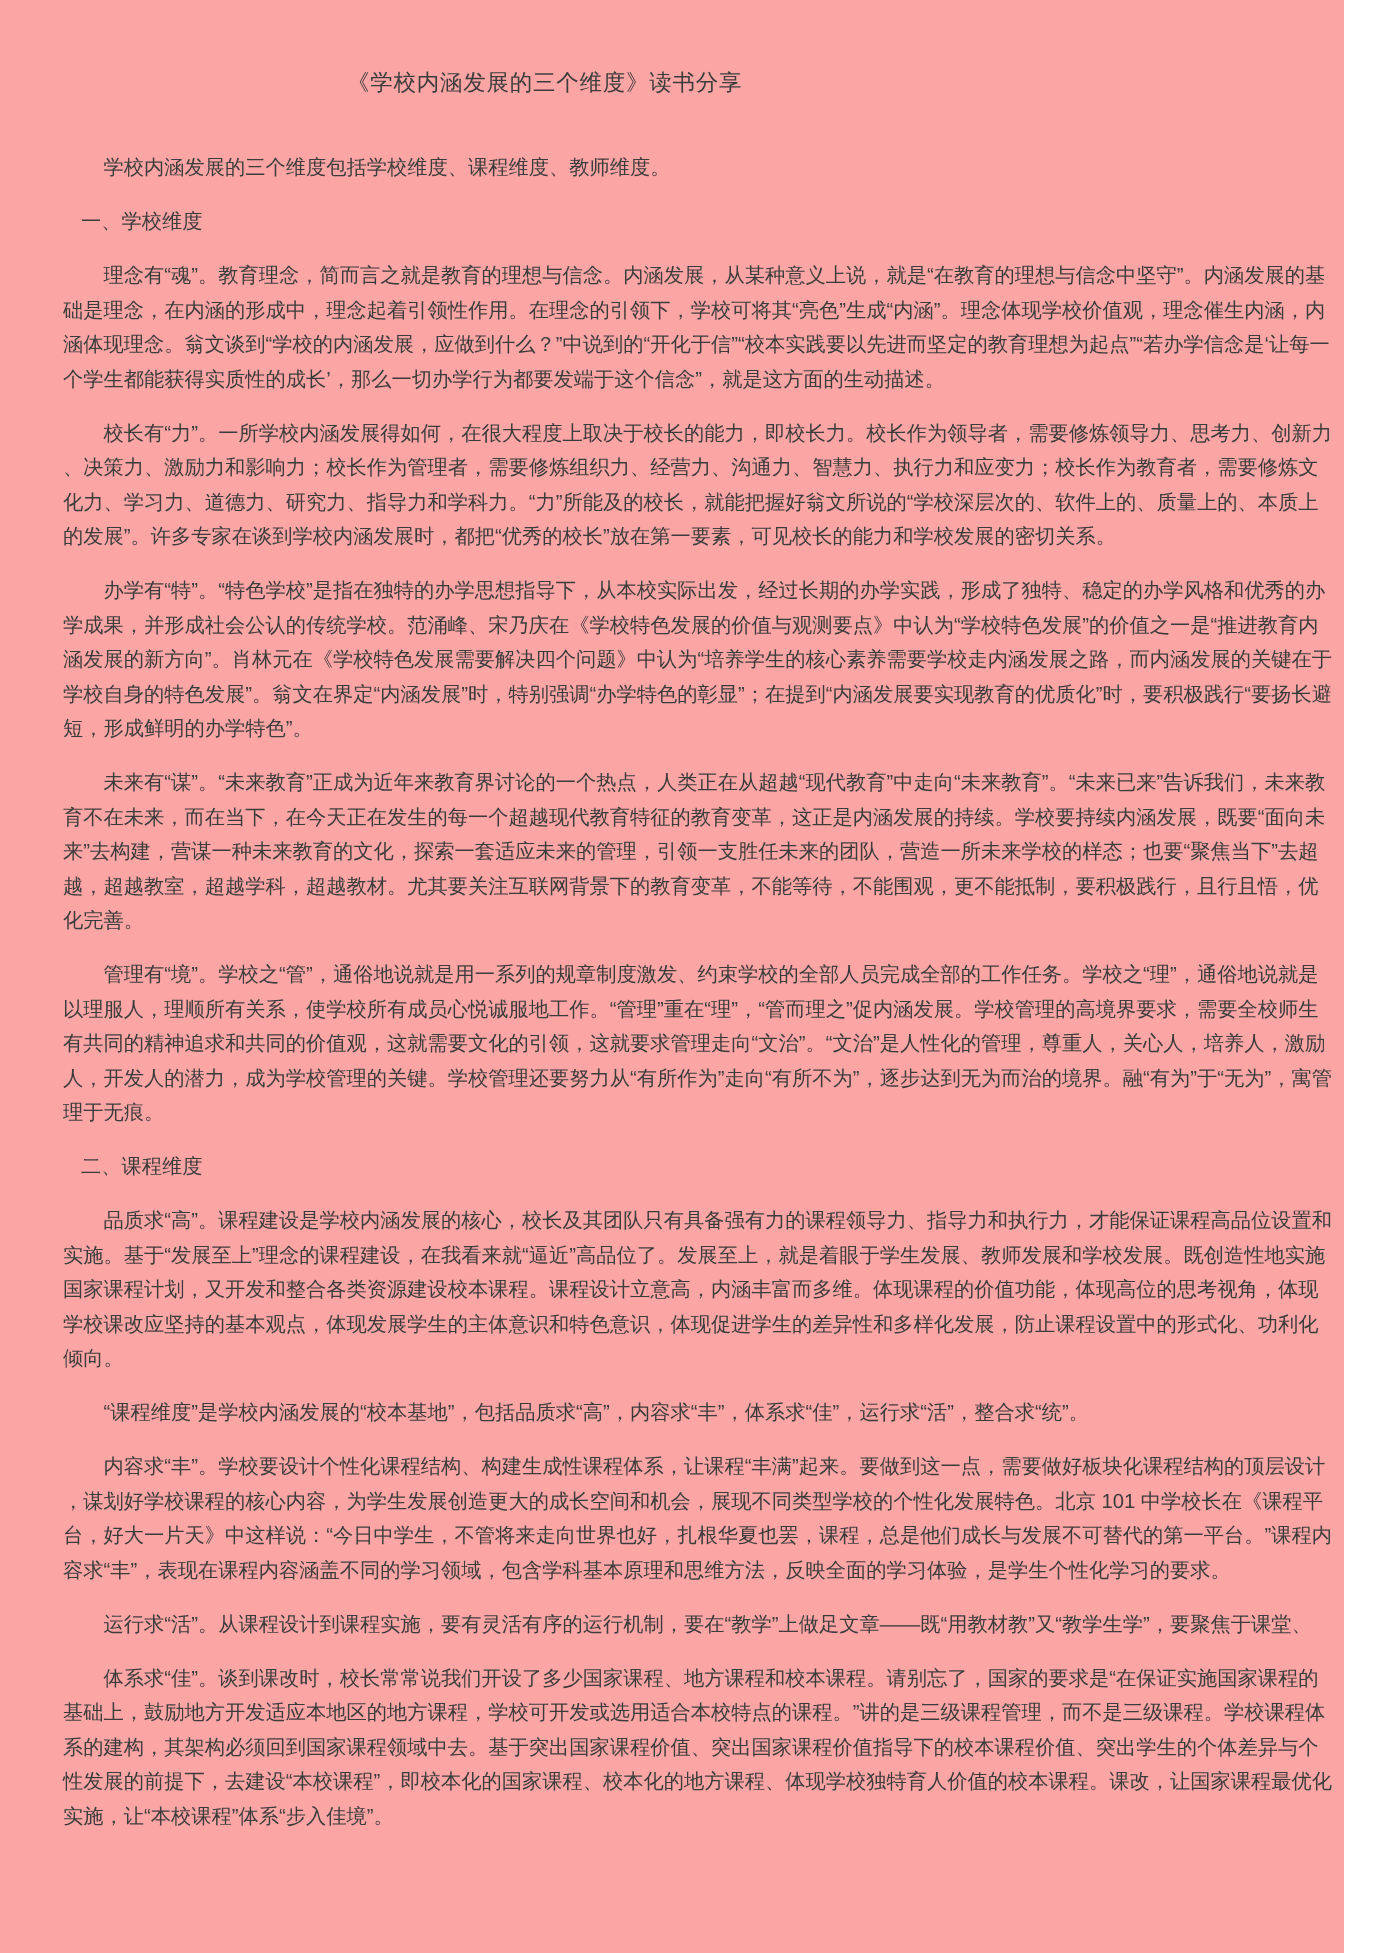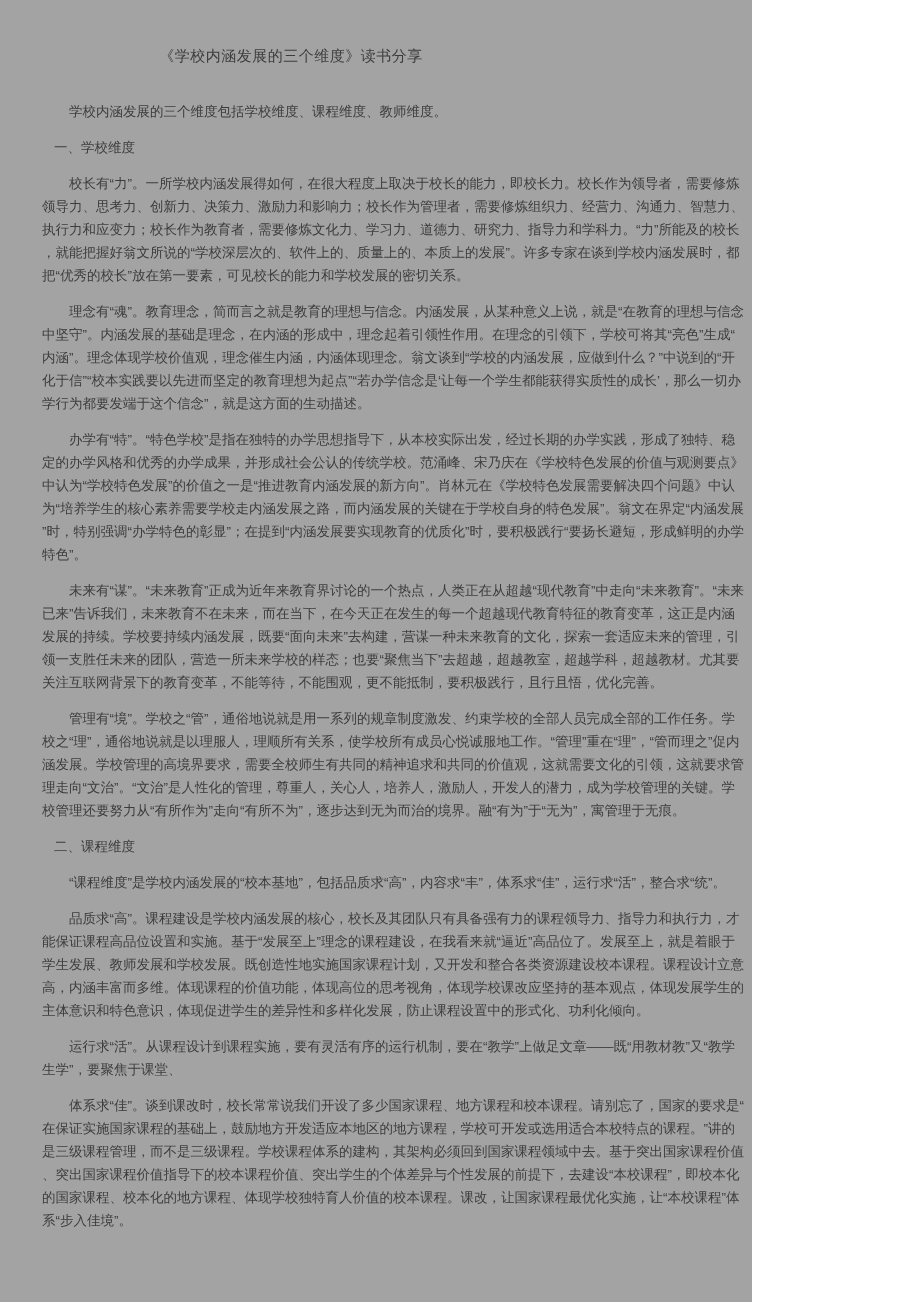--- a/index.html
+++ b/index.html
@@ -8,24 +8,24 @@
     background: #ffffff;
   }
   body {
     width: 920px;
     height: 1302px;
     overflow: hidden;
     font-family: "Liberation Sans", "DejaVu Sans", sans-serif;
   }
   .page {
     box-sizing: border-box;
-    width: 752px;
+    width: 896px;
     height: 1302px;
     padding: 44px 8px 0 42px;
-    background: #a3a3a3;
+    background: #fca5a5;
     color: #3c3c3c;
     font-size: 13.5px;
     line-height: 23px;
   }
   .doc-title {
     font-size: 15px;
     font-weight: 400;
     text-align: center;
     margin: 0 204px 32px 0;
     line-height: 24px;
@@ -48,25 +48,26 @@
 </head>
 <body style="background: rgb(255, 255, 255);">
 
 <div class="page" style="color: rgb(60, 60, 60);">
   <h1 class="doc-title">《学校内涵发展的三个维度》读书分享</h1>
 
   <p class="para">学校内涵发展的三个维度包括学校维度、课程维度、教师维度。</p>
 
   <h2 class="heading">一、学校维度</h2>
 
+  <p class="para">理念有“魂”。教育理念，简而言之就是教育的理想与信念。内涵发展，从某种意义上说，就是“在教育的理想与信念中坚守”。内涵发展的基础是理念，在内涵的形成中，理念起着引领性作用。在理念的引领下，学校可将其“亮色”生成“内涵”。理念体现学校价值观，理念催生内涵，内涵体现理念。翁文谈到“学校的内涵发展，应做到什么？”中说到的“开化于信”“校本实践要以先进而坚定的教育理想为起点”“若办学信念是‘让每一个学生都能获得实质性的成长’，那么一切办学行为都要发端于这个信念”，就是这方面的生动描述。</p>
   <p class="para">校长有“力”。一所学校内涵发展得如何，在很大程度上取决于校长的能力，即校长力。校长作为领导者，需要修炼领导力、思考力、创新力、决策力、激励力和影响力；校长作为管理者，需要修炼组织力、经营力、沟通力、智慧力、执行力和应变力；校长作为教育者，需要修炼文化力、学习力、道德力、研究力、指导力和学科力。“力”所能及的校长，就能把握好翁文所说的“学校深层次的、软件上的、质量上的、本质上的发展”。许多专家在谈到学校内涵发展时，都把“优秀的校长”放在第一要素，可见校长的能力和学校发展的密切关系。</p>
-  <p class="para">理念有“魂”。教育理念，简而言之就是教育的理想与信念。内涵发展，从某种意义上说，就是“在教育的理想与信念中坚守”。内涵发展的基础是理念，在内涵的形成中，理念起着引领性作用。在理念的引领下，学校可将其“亮色”生成“内涵”。理念体现学校价值观，理念催生内涵，内涵体现理念。翁文谈到“学校的内涵发展，应做到什么？”中说到的“开化于信”“校本实践要以先进而坚定的教育理想为起点”“若办学信念是‘让每一个学生都能获得实质性的成长’，那么一切办学行为都要发端于这个信念”，就是这方面的生动描述。</p>
   <p class="para">办学有“特”。“特色学校”是指在独特的办学思想指导下，从本校实际出发，经过长期的办学实践，形成了独特、稳定的办学风格和优秀的办学成果，并形成社会公认的传统学校。范涌峰、宋乃庆在《学校特色发展的价值与观测要点》中认为“学校特色发展”的价值之一是“推进教育内涵发展的新方向”。肖林元在《学校特色发展需要解决四个问题》中认为“培养学生的核心素养需要学校走内涵发展之路，而内涵发展的关键在于学校自身的特色发展”。翁文在界定“内涵发展”时，特别强调“办学特色的彰显”；在提到“内涵发展要实现教育的优质化”时，要积极践行“要扬长避短，形成鲜明的办学特色”。</p>
   <p class="para">未来有“谋”。“未来教育”正成为近年来教育界讨论的一个热点，人类正在从超越“现代教育”中走向“未来教育”。“未来已来”告诉我们，未来教育不在未来，而在当下，在今天正在发生的每一个超越现代教育特征的教育变革，这正是内涵发展的持续。学校要持续内涵发展，既要“面向未来”去构建，营谋一种未来教育的文化，探索一套适应未来的管理，引领一支胜任未来的团队，营造一所未来学校的样态；也要“聚焦当下”去超越，超越教室，超越学科，超越教材。尤其要关注互联网背景下的教育变革，不能等待，不能围观，更不能抵制，要积极践行，且行且悟，优化完善。</p>
   <p class="para">管理有“境”。学校之“管”，通俗地说就是用一系列的规章制度激发、约束学校的全部人员完成全部的工作任务。学校之“理”，通俗地说就是以理服人，理顺所有关系，使学校所有成员心悦诚服地工作。“管理”重在“理”，“管而理之”促内涵发展。学校管理的高境界要求，需要全校师生有共同的精神追求和共同的价值观，这就需要文化的引领，这就要求管理走向“文治”。“文治”是人性化的管理，尊重人，关心人，培养人，激励人，开发人的潜力，成为学校管理的关键。学校管理还要努力从“有所作为”走向“有所不为”，逐步达到无为而治的境界。融“有为”于“无为”，寓管理于无痕。</p>
 
   <h2 class="heading">二、课程维度</h2>
 
+  <p class="para">品质求“高”。课程建设是学校内涵发展的核心，校长及其团队只有具备强有力的课程领导力、指导力和执行力，才能保证课程高品位设置和实施。基于“发展至上”理念的课程建设，在我看来就“逼近”高品位了。发展至上，就是着眼于学生发展、教师发展和学校发展。既创造性地实施国家课程计划，又开发和整合各类资源建设校本课程。课程设计立意高，内涵丰富而多维。体现课程的价值功能，体现高位的思考视角，体现学校课改应坚持的基本观点，体现发展学生的主体意识和特色意识，体现促进学生的差异性和多样化发展，防止课程设置中的形式化、功利化倾向。</p>
   <p class="para">“课程维度”是学校内涵发展的“校本基地”，包括品质求“高”，内容求“丰”，体系求“佳”，运行求“活”，整合求“统”。</p>
-  <p class="para">品质求“高”。课程建设是学校内涵发展的核心，校长及其团队只有具备强有力的课程领导力、指导力和执行力，才能保证课程高品位设置和实施。基于“发展至上”理念的课程建设，在我看来就“逼近”高品位了。发展至上，就是着眼于学生发展、教师发展和学校发展。既创造性地实施国家课程计划，又开发和整合各类资源建设校本课程。课程设计立意高，内涵丰富而多维。体现课程的价值功能，体现高位的思考视角，体现学校课改应坚持的基本观点，体现发展学生的主体意识和特色意识，体现促进学生的差异性和多样化发展，防止课程设置中的形式化、功利化倾向。</p>
+  <p class="para">内容求“丰”。学校要设计个性化课程结构、构建生成性课程体系，让课程“丰满”起来。要做到这一点，需要做好板块化课程结构的顶层设计，谋划好学校课程的核心内容，为学生发展创造更大的成长空间和机会，展现不同类型学校的个性化发展特色。北京 101 中学校长在《课程平台，好大一片天》中这样说：“今日中学生，不管将来走向世界也好，扎根华夏也罢，课程，总是他们成长与发展不可替代的第一平台。”课程内容求“丰”，表现在课程内容涵盖不同的学习领域，包含学科基本原理和思维方法，反映全面的学习体验，是学生个性化学习的要求。</p>
   <p class="para">运行求“活”。从课程设计到课程实施，要有灵活有序的运行机制，要在“教学”上做足文章——既“用教材教”又“教学生学”，要聚焦于课堂、</p>
   <p class="para">体系求“佳”。谈到课改时，校长常常说我们开设了多少国家课程、地方课程和校本课程。请别忘了，国家的要求是“在保证实施国家课程的基础上，鼓励地方开发适应本地区的地方课程，学校可开发或选用适合本校特点的课程。”讲的是三级课程管理，而不是三级课程。学校课程体系的建构，其架构必须回到国家课程领域中去。基于突出国家课程价值、突出国家课程价值指导下的校本课程价值、突出学生的个体差异与个性发展的前提下，去建设“本校课程”，即校本化的国家课程、校本化的地方课程、体现学校独特育人价值的校本课程。课改，让国家课程最优化实施，让“本校课程”体系“步入佳境”。</p>
 </div>
 
 </body></html>

